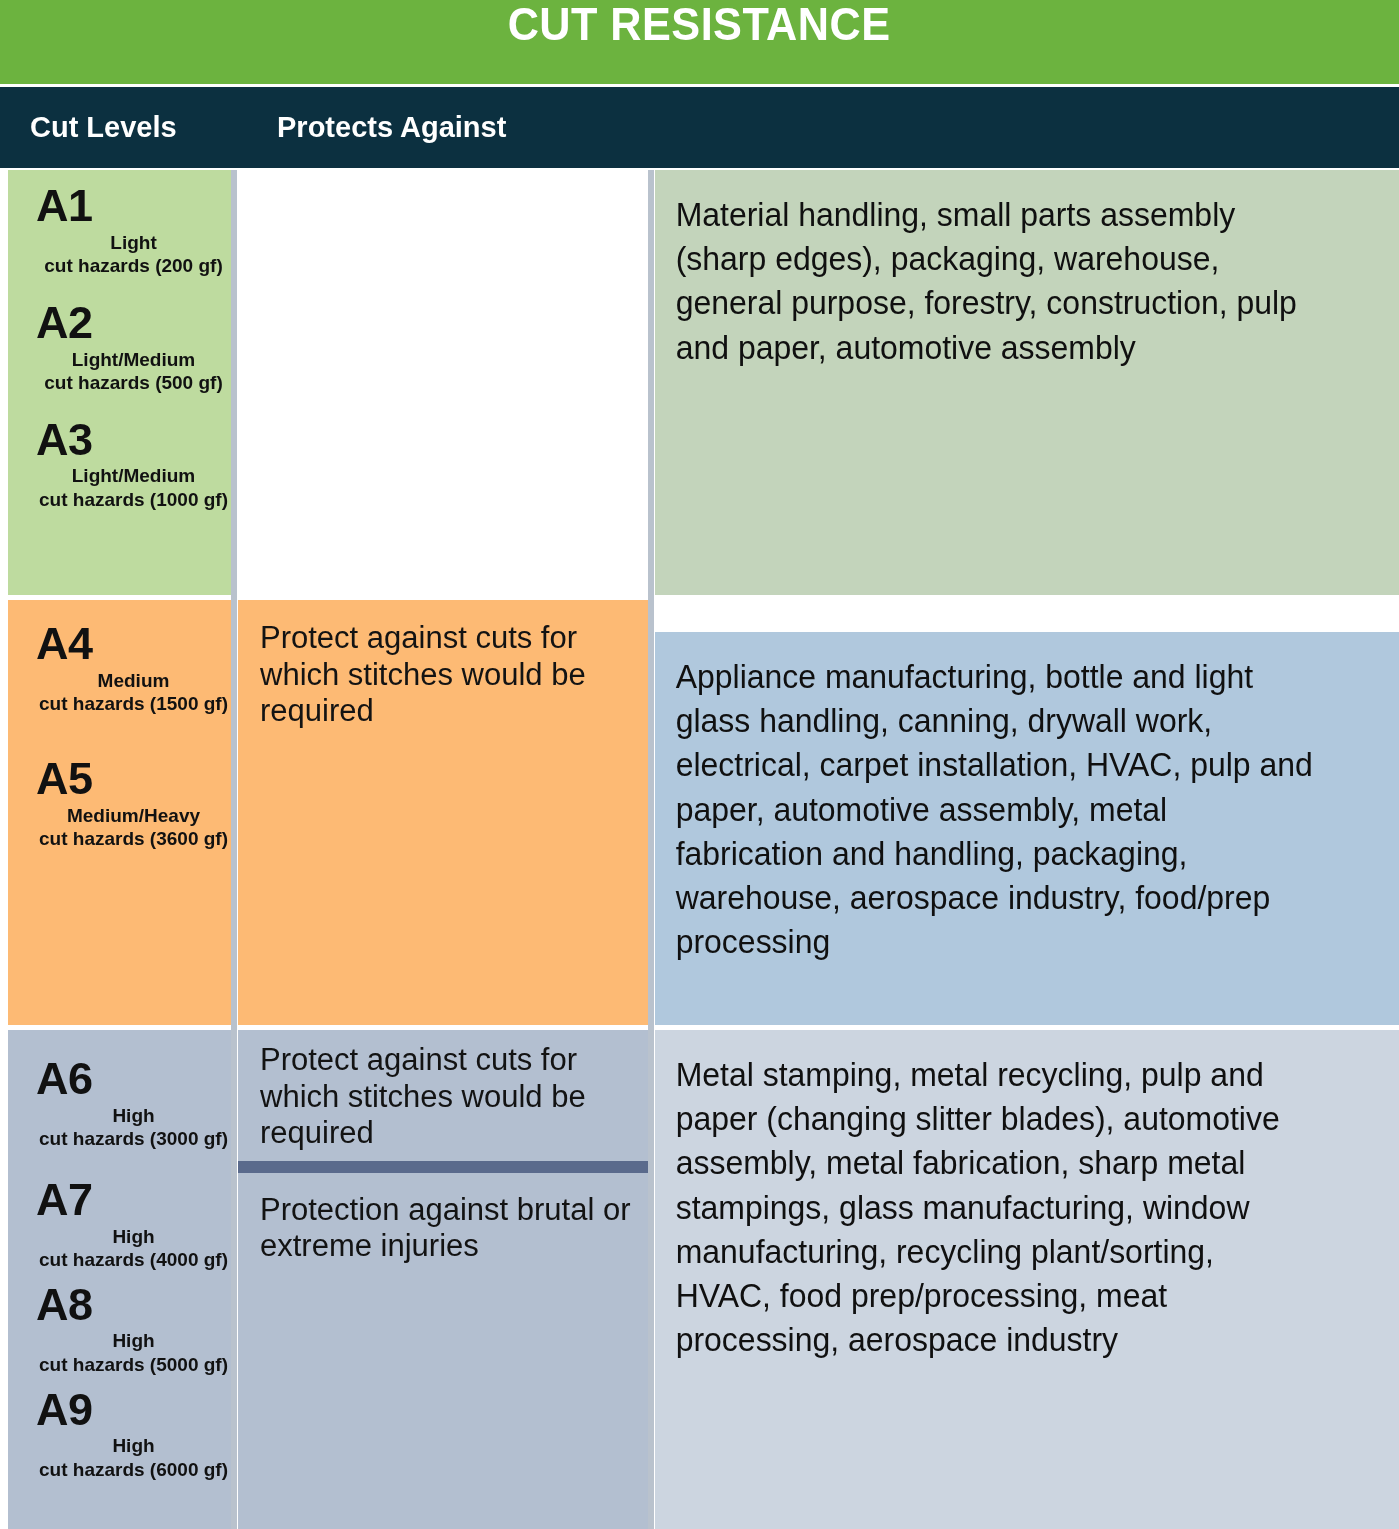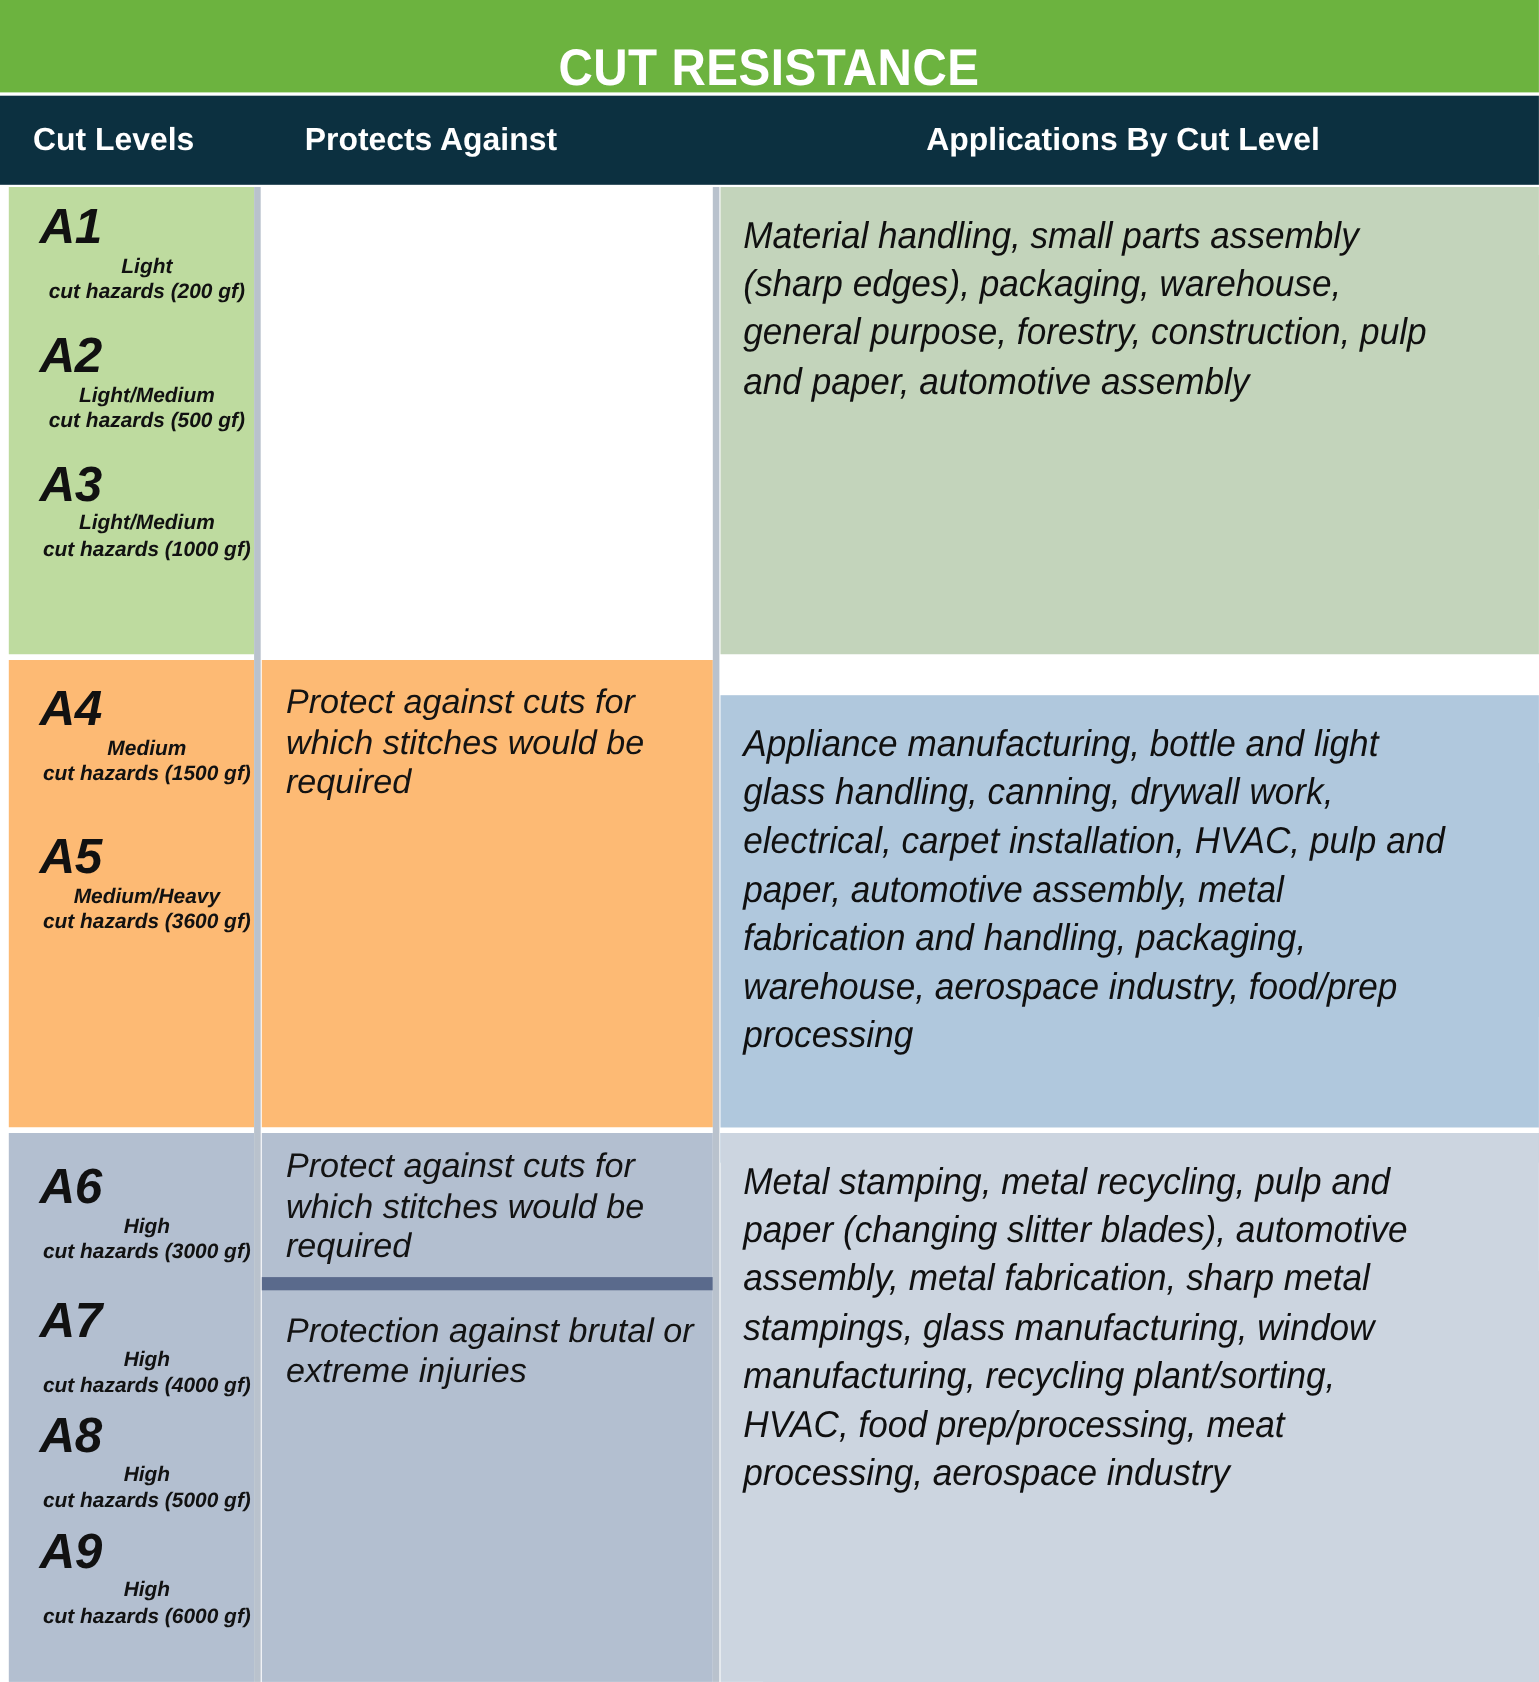--- a/index.html
+++ b/index.html
@@ -20,21 +20,21 @@
   }
 
   
   .title-band {
     position: absolute;
     left: 0; top: 0;
     width: 1399px;
     height: 84px;
     background: #6cb33f;
     display: flex;
-    align-items: flex-end;
+    align-items: flex-start;
     justify-content: center;
   }
   .title-band .title-text {
     color: #ffffff;
     font-size: 47px;
     font-weight: bold;
     letter-spacing: 0.5px;
     line-height: 1;
     transform: scaleX(0.92);
   }
@@ -67,21 +67,20 @@
     position: absolute;
     left: 0; top: 170px;
     width: 1399px;
     height: 1359px;
   }
 
   
   .cell {
     position: absolute;
     box-sizing: border-box;
-    font-style: italic;
   }
 
   
   .col-a { left: 8px;   width: 223px; }
   .col-b { left: 238px; width: 410px; }
   .col-c { left: 655px; width: 744px; }
 
   
   .vdiv {
     position: absolute;
@@ -174,21 +173,20 @@
 
 <div id="page">
 
   <div class="title-band">
     <div class="title-text">CUT RESISTANCE</div>
   </div>
 
   <div class="header-band">
     <div class="hcell hcell-cut">Cut Levels</div>
     <div class="hcell hcell-protects">Protects Against</div>
-    <div class="hcell hcell-apps">Applications By Cut Level</div>
   </div>
 
   <div class="body-grid">
 
     <div class="cell col-a row1 fill-green-a">
       <div class="lvl-list">
         <div class="lvl" style="padding-top:12px">
           <div class="code">A1</div>
           <div class="sub">Light</div>
           <div class="sub">cut hazards (200 gf)</div>

